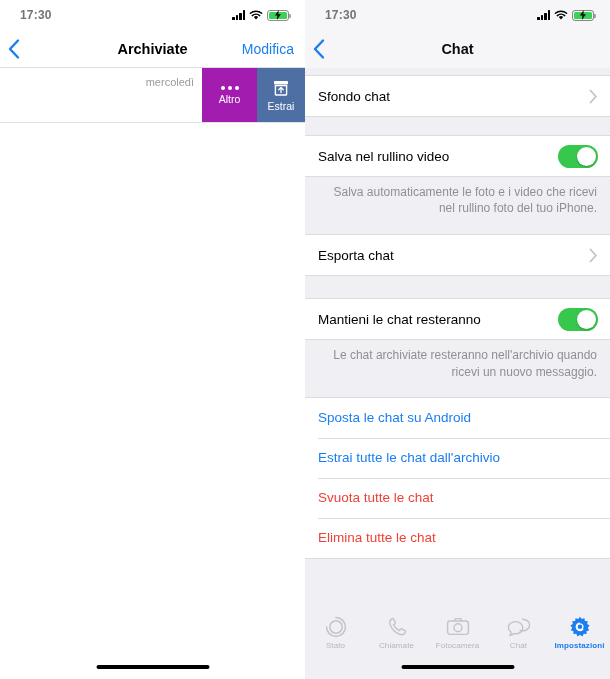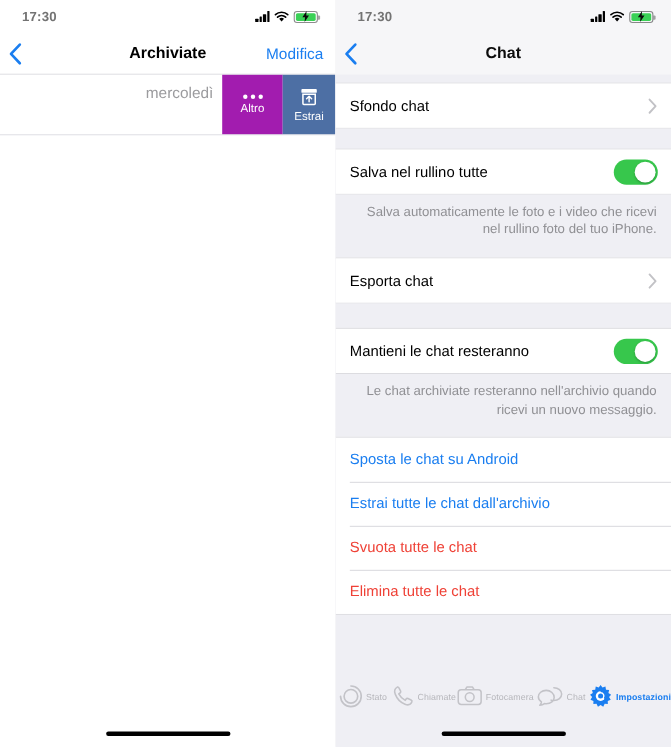--- a/index.html
+++ b/index.html
@@ -153,21 +153,21 @@
   .swipe-content {
     flex: 1;
     display: flex;
     align-items: flex-start;
     justify-content: flex-end;
     padding: 8px 8px 0 0;
     box-sizing: border-box;
     overflow: hidden;
   }
   .swipe-date {
-    font-size: 14px;
+    font-size: 11px;
     color: #9b9b9e;
   }
   .swipe-action {
     width: 55px;
     display: flex;
     flex-direction: column;
     align-items: center;
     justify-content: center;
     gap: 3px;
     cursor: pointer;
@@ -272,21 +272,21 @@
     left: 0; right: 0;
     bottom: 22px;
     height: 48px;
     display: flex;
     align-items: center;
     background: transparent;
   }
   .tab {
     flex: 1;
     display: flex;
-    flex-direction: row;
+    flex-direction: column;
     align-items: center;
     justify-content: center;
     gap: 3px;
     cursor: pointer;
   }
   .tab .tab-label {
     font-size: 8px;
     color: #b6b6bb;
     letter-spacing: 0.1px;
   }
@@ -424,21 +424,21 @@
             <svg width="9" height="15" viewBox="0 0 9 15">
                 <path d="M1.5 1.5 L7 7.5 L1.5 13.5" stroke="#c2c2c6" stroke-width="1.7" fill="none" stroke-linecap="round" stroke-linejoin="round"></path>
               </svg>
           </div>
         </div>
       </div>
 
       <div class="gap" style="height:18px"></div>
       <div class="group">
         <div class="row">
-          <div class="row-label">Salva nel rullino tutte</div>
+          <div class="row-label">Salva nel rullino video</div>
           <div class="toggle">
               <div class="knob"></div>
             </div>
         </div>
       </div>
       <div class="footnote">Salva automaticamente le foto e i video che ricevi nel rullino foto del tuo iPhone.</div>
 
       <div class="gap" style="height:9px"></div>
       <div class="group">
         <div class="row">

